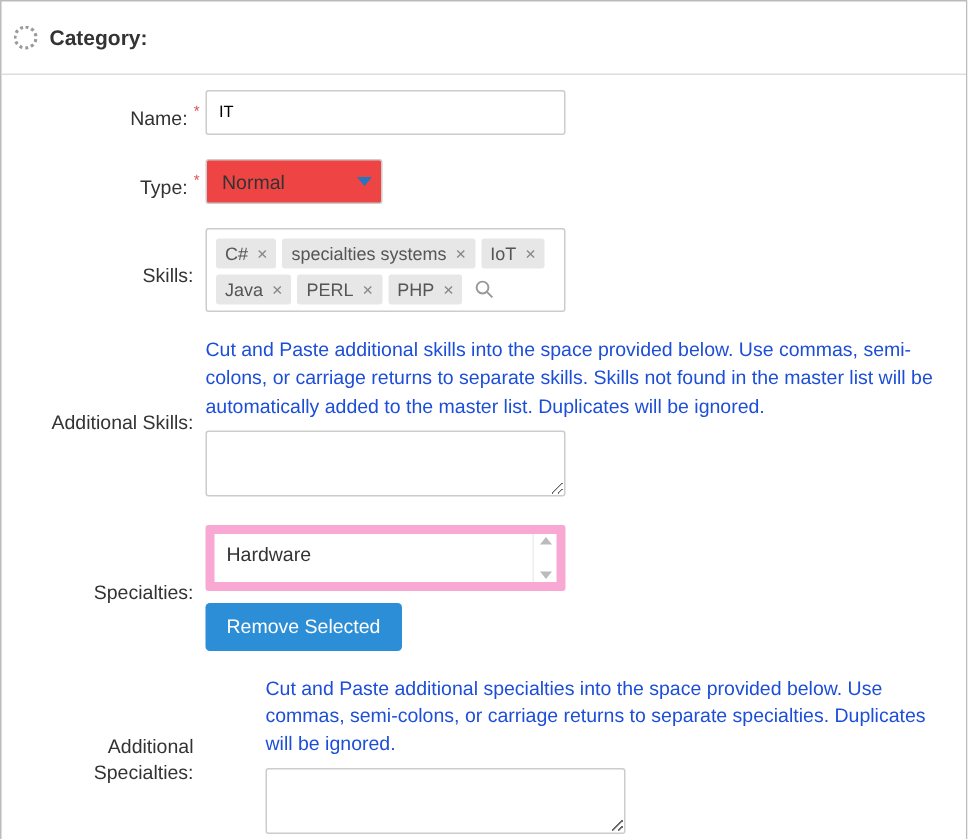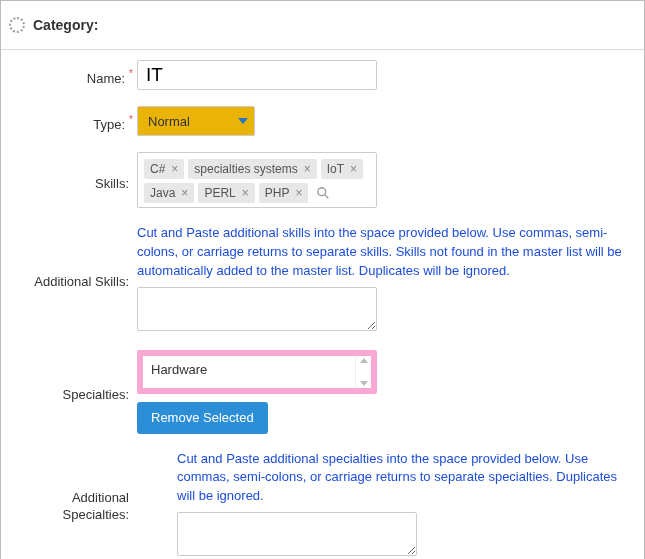--- a/index.html
+++ b/index.html
@@ -6,22 +6,22 @@
 body { font-family: "Segoe UI", Arial, sans-serif; font-size: 13px; color: #333; background: #fff; }
 .window { width: 645px; border: 1px solid #bbb; margin: 0; padding: 0 0 8px 0; position: relative; }
 .header { display: flex; align-items: center; gap: 8px; padding: 16px 8px; border-bottom: 1px solid #ddd; }
 .header-icon { width: 16px; height: 16px; border: 2px dotted #9a9a9a; border-radius: 50%; }
 .header-title { font-weight: 600; font-size: 14px; color: #333; }
 .form { padding: 10px 16px 0 16px; }
 .row { display: flex; align-items: center; margin-bottom: 16px; }
 .label { width: 120px; text-align: right; padding-right: 8px; padding-top: 6px; color: #333; font-size: 13px; position: relative; }
 .req { color: #d9534f; font-size: 10px; position: relative; top: -6px; left: 4px; }
 .control { flex: 1; }
-input[type=text].text-input { width: 240px; height: 30px; border: 1px solid #ccc; border-radius: 2px; padding: 0 8px; font-size: 19px; }
-.select { width: 118px; height: 30px; border: 1px solid #ccc; border-radius: 2px; display: flex; align-items: center; justify-content: space-between; padding: 0 6px 0 10px; background: #eab308; cursor: pointer; }
+input[type=text].text-input { width: 240px; height: 30px; border: 1px solid #ccc; border-radius: 2px; padding: 0 8px; font-size: 11px; }
+.select { width: 118px; height: 30px; border: 1px solid #ccc; border-radius: 2px; display: flex; align-items: center; justify-content: space-between; padding: 0 6px 0 10px; background: #ef4444; cursor: pointer; }
 .select .caret { width: 0; height: 0; border-left: 5px solid transparent; border-right: 5px solid transparent; border-top: 6px solid #2277c0; }
 .tagbox { width: 240px; border: 1px solid #ccc; border-radius: 2px; padding: 6px 6px 4px 6px; display: flex; flex-wrap: wrap; gap: 4px; align-items: center; }
 .tag { display: inline-flex; align-items: center; background: #e7e7e7; border-radius: 2px; padding: 3px 6px; font-size: 12px; color: #555; gap: 6px; }
 .tag .x { color: #888; cursor: pointer; font-size: 12px; }
 .search-ico { color: #999; font-size: 14px; margin-left: 4px; display: inline-flex; }
 .helptext { font-size: 13px; color: #1d4ed8; line-height: 1.45; margin-bottom: 6px; max-width: 490px; }
 textarea.ta { width: 240px; height: 44px; border: 1px solid #ccc; border-radius: 2px; padding: 6px; font-size: 13px; resize: both; }
 .listbox { width: 240px; height: 44px; border: 6px solid #f9a8d4; border-radius: 2px; background: #fff; display: flex; }
 .listbox .items { flex: 1; padding: 6px 8px; overflow: hidden; }
 .listbox .scroll { width: 16px; display: flex; flex-direction: column; justify-content: space-between; align-items: center; padding: 2px 0; border-left: 1px solid #eee; }

